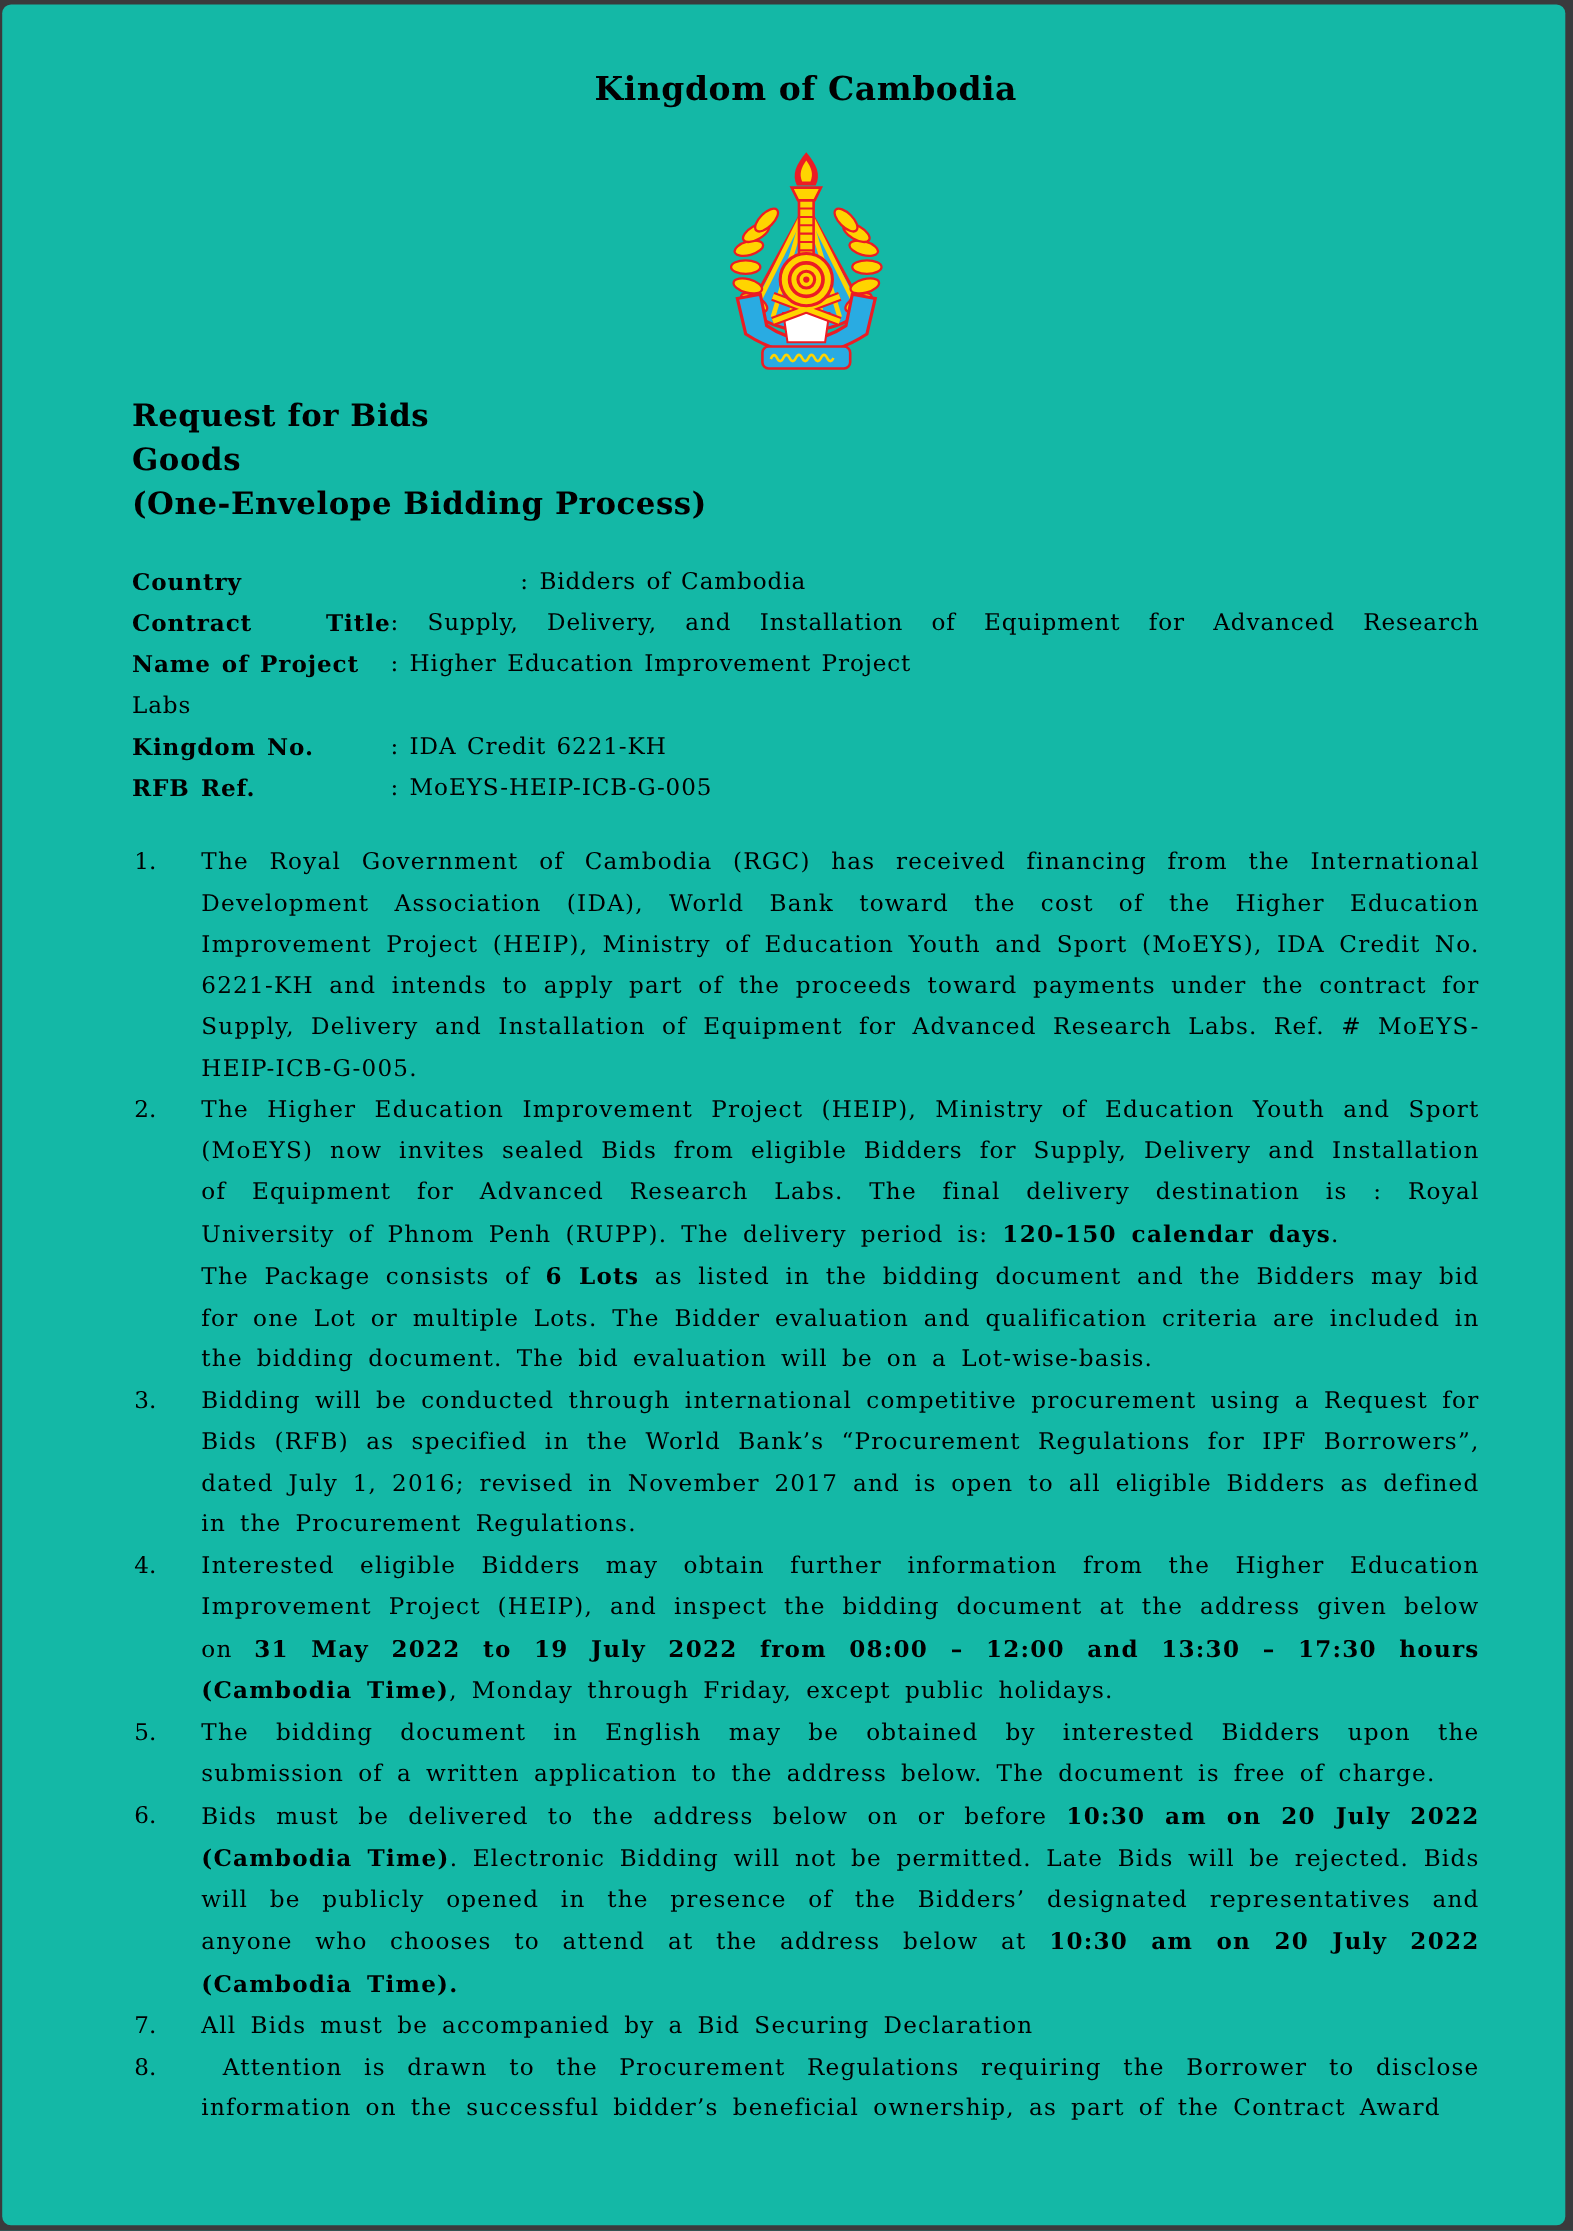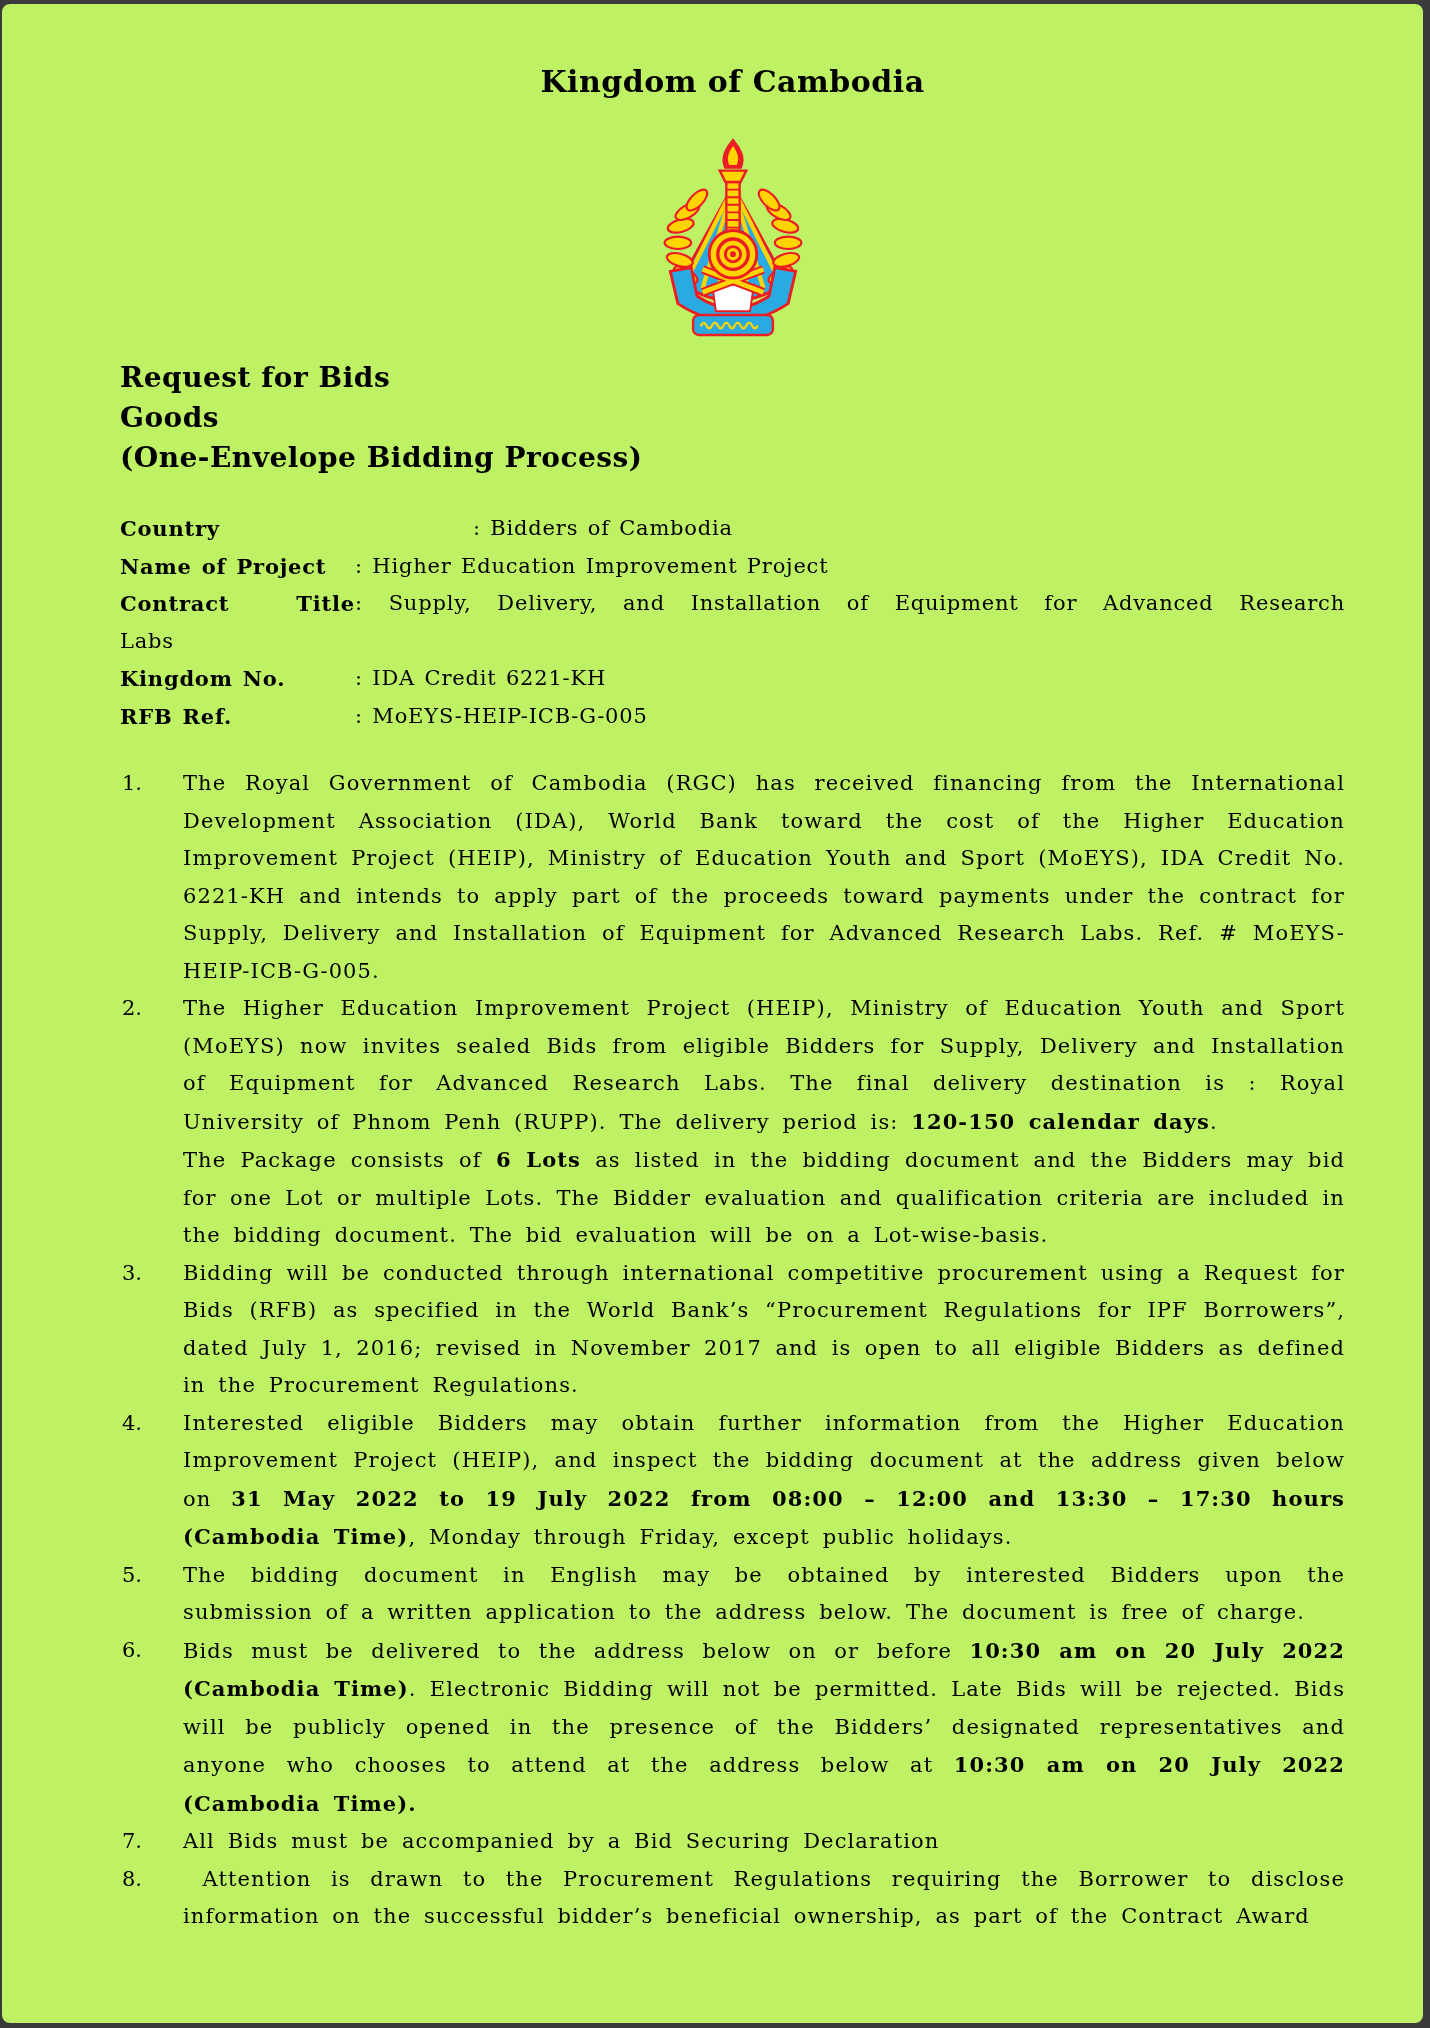--- a/index.html
+++ b/index.html
@@ -4,21 +4,21 @@
 <style>
   html,body{margin:0;padding:0;}
   body{
     width:1430px;height:2028px;position:relative;
     background:#3a3a3c;
     font-family:"DejaVu Serif","Liberation Serif",serif;
     color:#000;
   }
   .page{
     position:absolute;left:2px;top:4px;width:1421px;height:2019px;
-    background:#bef264;border-radius:8px;overflow:hidden;
+    background:#14b8a6;border-radius:8px;overflow:hidden;
   }
   .content{padding:0 78px 0 118px;}
 
   .doc-title{
     margin-top:58px;text-align:center;font-weight:bold;
     font-size:30px;line-height:40px;letter-spacing:0.5px;
   }
   .emblem-wrap{margin-top:32px;text-align:center;line-height:0;}
   .doc-subtitle{
     margin-top:14px;font-weight:bold;
@@ -118,22 +118,22 @@
     </div>
 
     <div class="doc-subtitle">
       <div>Request for Bids</div>
       <div>Goods</div>
       <div>(One-Envelope Bidding Process)</div>
     </div>
 
     <div class="fields">
         <div class="frow"><span class="flabel wide">Country</span><span>: Bidders of Cambodia</span></div>
+        <div class="frow fjust"><span class="flabel">Contract Title</span><span>: Supply, Delivery, and Installation of Equipment for Advanced Research</span></div>
         <div class="frow"><span class="flabel">Name of Project</span><span>: Higher Education Improvement Project</span></div>
-        <div class="frow fjust"><span class="flabel">Contract Title</span><span>: Supply, Delivery, and Installation of Equipment for Advanced Research</span></div>
         <div class="fwrapline">Labs</div>
         <div class="frow"><span class="flabel">Kingdom No.</span><span>: IDA Credit 6221-KH</span></div>
         <div class="frow"><span class="flabel">RFB Ref.</span><span>: MoEYS-HEIP-ICB-G-005</span></div>
       </div>
 
     <div class="plist">
         <div class="pitem">
           <span class="pnum">1.</span>
           <div class="ptext"><span>The Royal Government of Cambodia (RGC) has received financing from the International Development Association (IDA), World Bank toward the cost of the Higher Education Improvement Project (HEIP), Ministry of Education Youth and Sport (MoEYS), IDA Credit No. 6221-KH and intends to apply part of the proceeds toward payments under the contract for Supply, Delivery and Installation of Equipment for Advanced Research Labs. Ref. # MoEYS-HEIP-ICB-G-005.</span></div>
         </div>

